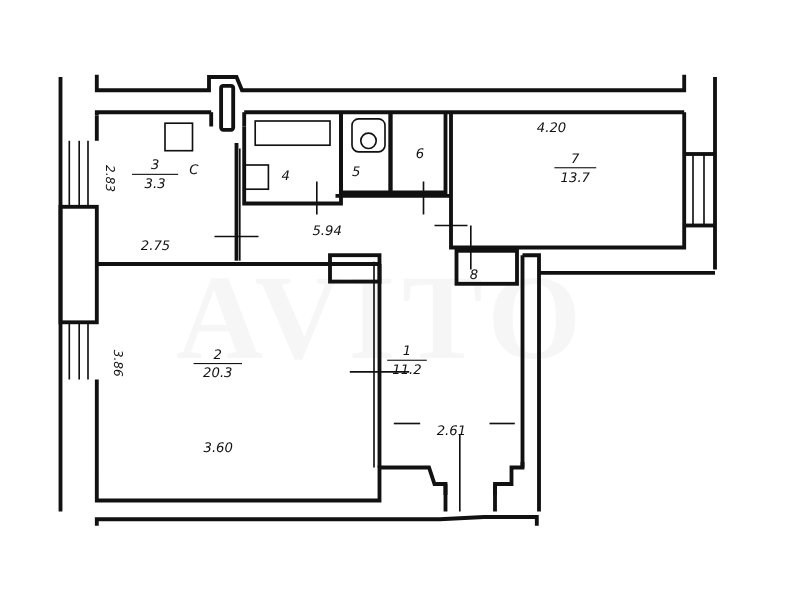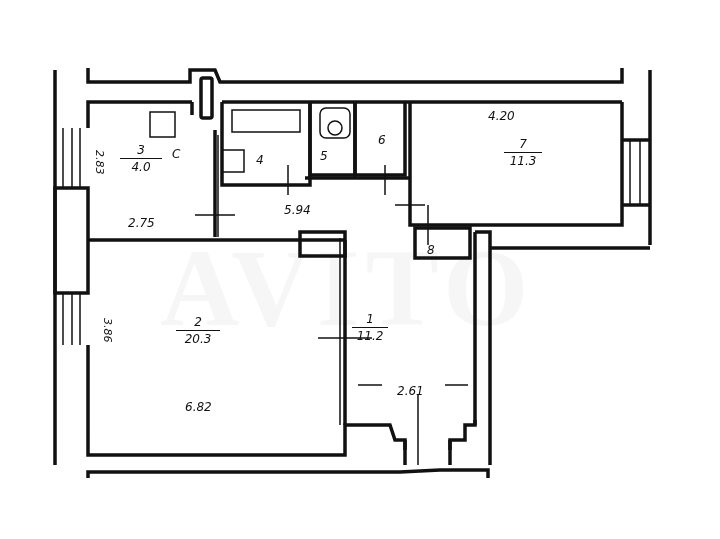--- a/index.html
+++ b/index.html
@@ -103,45 +103,45 @@
     <line x1="445" y1="385" x2="468" y2="385"></line>
     <line x1="418" y1="395" x2="418" y2="465"></line>
     <line x1="340" y1="238" x2="340" y2="425"></line>
     <line x1="218" y1="135" x2="218" y2="237"></line>
   </g>
 </svg>
 
 <div class="frac" style="left:120px;top:144px;width:42px;">
   <span class="num">3</span>
   <span class="bar"></span>
-  <span class="den">4.0</span>
+  <span class="den">3.3</span>
 </div>
 <div class="lbl" style="left:172px;top:148px;">C</div>
 <div class="lbl" style="left:128px;top:217px;">2.75</div>
 <div class="vlbl" style="left:106px;top:150px;">2.83</div>
 
 <div class="lbl" style="left:256px;top:154px;">4</div>
 <div class="lbl" style="left:320px;top:150px;">5</div>
 <div class="lbl" style="left:378px;top:134px;">6</div>
 <div class="lbl" style="left:284px;top:204px;">5.94</div>
 
 <div class="lbl" style="left:488px;top:110px;">4.20</div>
 <div class="frac" style="left:504px;top:138px;width:38px;">
   <span class="num">7</span>
   <span class="bar"></span>
-  <span class="den">11.3</span>
+  <span class="den">13.7</span>
 </div>
 <div class="lbl" style="left:427px;top:244px;">8</div>
 
 <div class="frac" style="left:176px;top:316px;width:44px;">
   <span class="num">2</span>
   <span class="bar"></span>
   <span class="den">20.3</span>
 </div>
-<div class="lbl" style="left:185px;top:401px;">6.82</div>
+<div class="lbl" style="left:185px;top:401px;">3.60</div>
 <div class="vlbl" style="left:114px;top:318px;">3.86</div>
 
 <div class="frac" style="left:352px;top:313px;width:36px;">
   <span class="num">1</span>
   <span class="bar"></span>
   <span class="den">11.2</span>
 </div>
 <div class="lbl" style="left:397px;top:385px;">2.61</div>
 
 </body></html>

